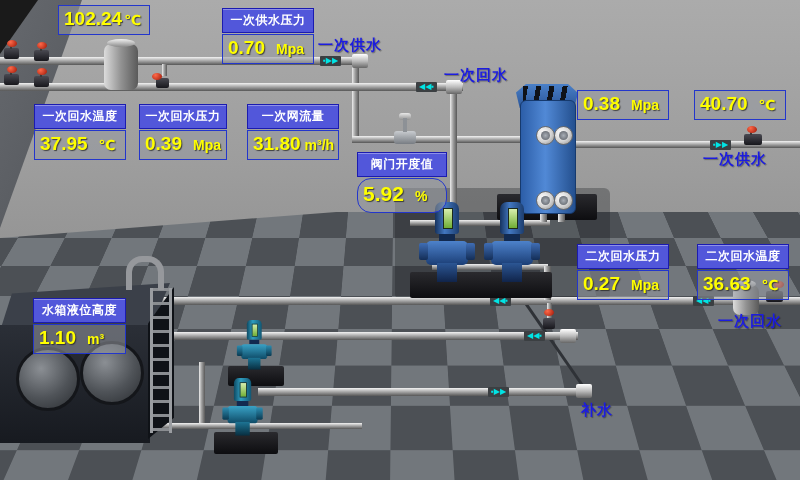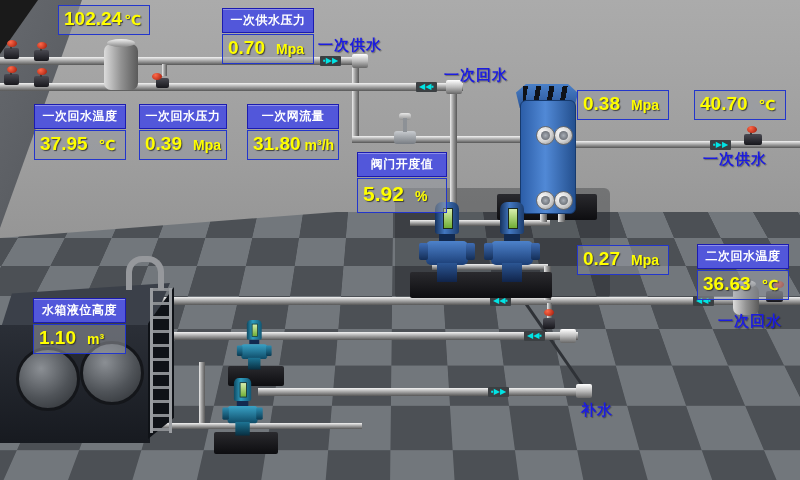--- a/index.html
+++ b/index.html
@@ -116,21 +116,21 @@
         border:1px solid var(--value-border,#2336cc);
         color:var(--value-text,#ffff00);font-weight:bold;
         padding:2px 4px 3px 5px;font-size:19px;line-height:22px;
         display:flex;align-items:baseline;gap:11px;white-space:nowrap;
         text-shadow:1px 1px 1px rgba(40,40,40,.8);}
   .gvalue .unit{font-size:14px;}
   .g1{left:58px;top:4px;}   .g1 .gvalue{gap:2px;}
   .g2{left:222px;top:8px;}
   .g3{left:34px;top:104px;} .g4{left:139px;top:104px;width:88px;} .g5{left:247px;top:104px;}
   .g5 .gvalue{gap:4px;}
-  .g6{left:357px;top:152px;width:90px;} .g6 .gvalue{font-size:21px;line-height:25px;}
+  .g6{left:357px;top:152px;width:90px;} .g6 .gvalue{font-size:21px;line-height:25px;border-radius:14px;}
   .g7{left:577px;top:89px;} .g8{left:694px;top:89px;}
   .g9{left:577px;top:244px;} .g10{left:697px;top:244px;}
   .g11{left:33px;top:298px;width:93px;} .g12{left:279px;top:377px;width:90px;}
 
   .plabel{position:absolute;z-index:25;color:var(--pipe-label,#1c1ce0);font-weight:bold;
         font-size:15px;letter-spacing:1px;text-shadow:1px 1px 1px rgba(0,0,0,.35);}
   .pl1{left:318px;top:36px;} .pl2{left:420px;top:66px;margin-left:24px;} .pl3{left:703px;top:150px;}
   .pl4{left:718px;top:312px;} .pl5{left:581px;top:401px;}
 </style>
 </head>
@@ -351,20 +351,21 @@
         <span class="unit">Mpa</span>
       </div>
   </div>
   <div class="gauge g8">
     <div class="gvalue">
         <span class="val">40.70</span>
         <span class="unit">℃</span>
       </div>
   </div>
   <div class="gauge g9">
+    <div class="glabel">二次回水压力</div>
     <div class="gvalue">
         <span class="val">0.27</span>
         <span class="unit">Mpa</span>
       </div>
   </div>
   <div class="gauge g10">
     <div class="glabel">二次回水温度</div>
     <div class="gvalue">
         <span class="val">36.63</span>
         <span class="unit">℃</span>

